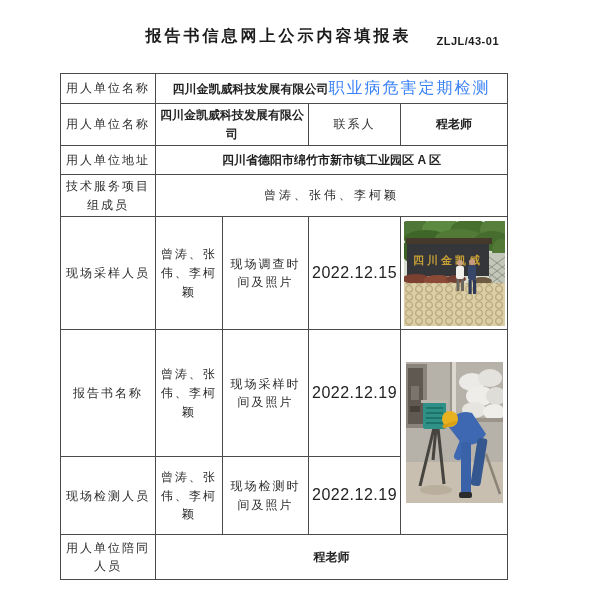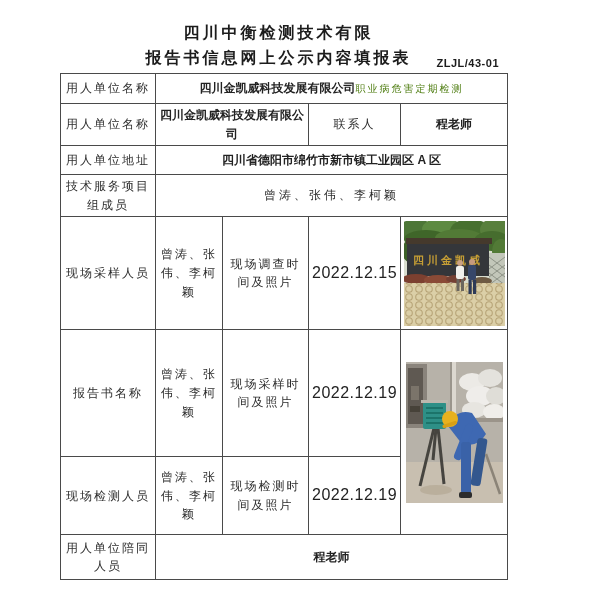--- a/index.html
+++ b/index.html
@@ -18,36 +18,35 @@
 
   
   table.form{position:absolute;left:60px;top:73px;border-collapse:collapse;table-layout:fixed;}
   td{border:1px solid #4a4a4a;text-align:center;vertical-align:middle;
      padding:2px 3px;font-size:12px;color:#2e2e2e;letter-spacing:2px;line-height:1.55;
      word-break:break-all;}
   tr.r1{height:30px;} tr.r2{height:31px;} tr.r3{height:29px;} tr.r4{height:39px;}
   tr.r5{height:113px;} tr.r6{height:127px;} tr.r7{height:78px;} tr.r8{height:45px;}
   .bold{font-family:"Liberation Sans",sans-serif;font-weight:bold;font-size:12px;
         letter-spacing:0;color:#222;}
-  .plain{font-size:10px;letter-spacing:2px;color:#4d7c0f;margin-top:38px;}
+  .plain{font-size:16px;letter-spacing:2px;color:#3b82f6;margin-top:38px;}
   td.date{font-family:"Liberation Sans",sans-serif;font-size:16px;letter-spacing:0.5px;
           white-space:nowrap;color:#222;}
   td.photo-cell{padding:0;vertical-align:middle;}
   .photo{display:block;margin:0 auto;}
 
   
   .spaced{letter-spacing:3px;}
 </style>
 </head>
 <body>
 
 <div class="page">
 
   <div class="doc-header">
-    <div class="title-line1">四川中衡检测技术有限</div>
     <div class="title-line2-row">
       <div class="title-line2">报告书信息网上公示内容填报表</div>
       <div class="doc-code">ZLJL/43-01</div>
     </div>
   </div>
 
   <table class="form">
     <colgroup>
       <col style="width:95px">
         <col style="width:67px">

